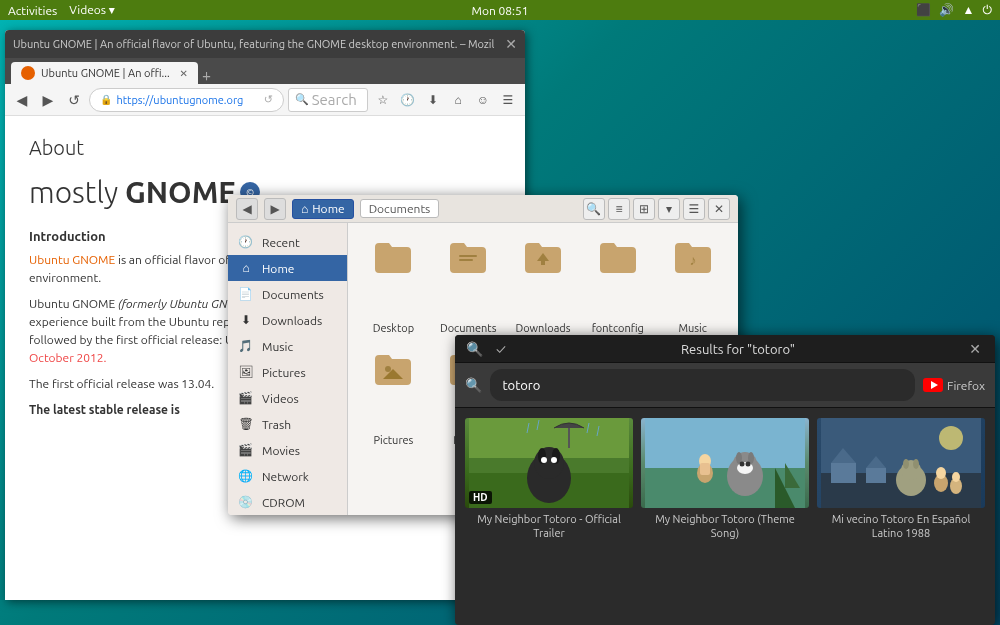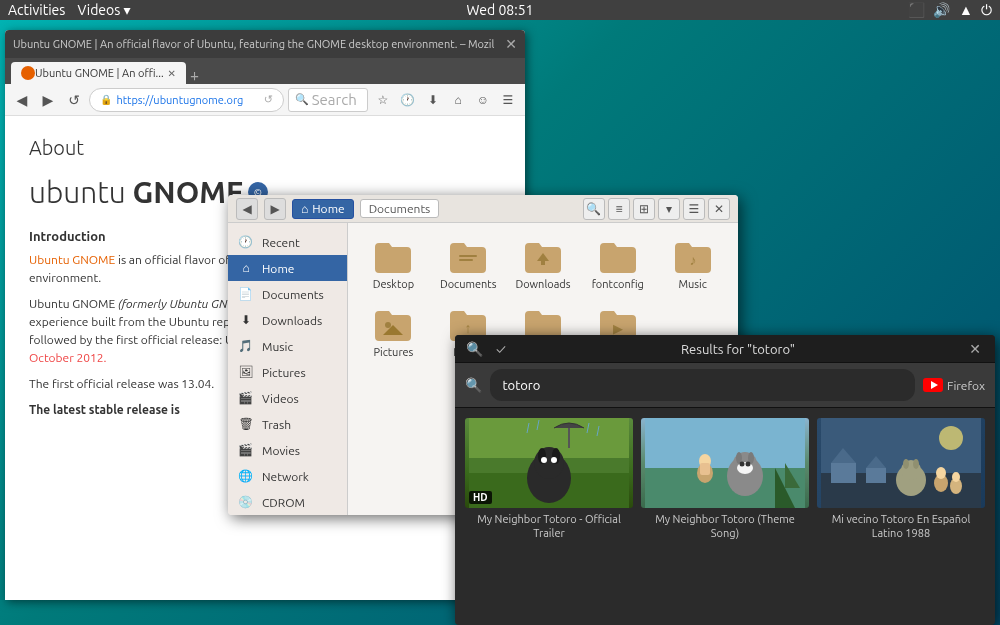--- a/index.html
+++ b/index.html
@@ -9,27 +9,27 @@
       overflow: hidden;
       background: linear-gradient(135deg, #00b4b4 0%, #007a7a 40%, #004d6e 100%);
       font-family: 'Ubuntu', sans-serif;
       position: relative;
     }
 
     
     .system-bar {
       width: 100%;
       height: 20px;
-      background: #404040;
+      background: #4d7c0f;
       display: flex;
       align-items: center;
       justify-content: space-between;
       padding: 0 8px;
       color: #fff;
-      font-size: 14px;
+      font-size: 12px;
       z-index: 100;
       position: relative;
     }
     .system-bar-left { display: flex; align-items: center; gap: 12px; }
     .system-bar-center { position: absolute; left: 50%; transform: translateX(-50%); }
     .system-bar-right { display: flex; align-items: center; gap: 8px; }
 
     
     .browser-window {
       position: absolute;
@@ -76,21 +76,21 @@
       height: 22px;
       display: flex;
       align-items: center;
       padding: 0 10px;
       border-radius: 4px 4px 0 0;
       font-size: 11px;
       color: #333;
       max-width: 200px;
       overflow: hidden;
       white-space: nowrap;
-      gap: 0;
+      gap: 6px;
     }
     .tab-favicon {
       width: 14px;
       height: 14px;
       background: #e66000;
       border-radius: 50%;
       flex-shrink: 0;
     }
     .tab-close {
       font-size: 10px;
@@ -339,20 +339,21 @@
     }
     .fm-folder-icon svg {
       width: 40px;
       height: 36px;
     }
     .fm-folder-label {
       font-size: 11px;
       color: #333;
       text-align: center;
       line-height: 1.2;
+      margin-top: 44px;
     }
 
     
     .videos-window {
       position: absolute;
       top: 335px;
       left: 455px;
       width: 540px;
       height: 290px;
       background: #2b2b2b;
@@ -496,21 +497,21 @@
 <body>
 
 <div class="system-bar">
   <div class="system-bar-left">
     <span>Activities</span>
     <span>
       <span>Videos</span>
       <span> ▾</span>
     </span>
   </div>
-  <div class="system-bar-center">Wed 08:51</div>
+  <div class="system-bar-center">Mon 08:51</div>
   <div class="system-bar-right">
     <span>⬛</span>
     <span>🔊</span>
     <span>▲</span>
     <span>⏻</span>
   </div>
 </div>
 
 <div class="browser-window">
   <div class="browser-titlebar">
@@ -544,21 +545,21 @@
       <div class="browser-icon-btn">⬇</div>
       <div class="browser-icon-btn">⌂</div>
       <div class="browser-icon-btn">☺</div>
       <div class="browser-icon-btn">☰</div>
     </div>
   </div>
   <div class="browser-content">
     <h1 class="about-title">About</h1>
     <div class="ubuntu-gnome-logo">
       <span class="logo-text">
-        <span style="font-weight:300">ubuntu </span><span style="font-weight:700">GNOME</span>
+        <span style="font-weight:300">mostly </span><span style="font-weight:700">GNOME</span>
       </span>
       <div class="logo-circle">©</div>
     </div>
     <p class="intro-heading">Introduction</p>
     <p class="intro-text">
       <a class="intro-link" href="#">Ubuntu GNOME</a>
       <span> is an official flavor of Ubuntu featuring the GNOME desktop environment.</span>
     </p>
     <p class="intro-text">
       <span>Ubuntu GNOME </span><span class="intro-italic">(formerly Ubuntu GNOME Remix)</span><span> is a mostly pure GNOME desktop experience built from the Ubuntu repositories. The first (unofficial) release was 12.10, followed by the first official release: Ubuntu GNOME 13.04 which was released in </span>

